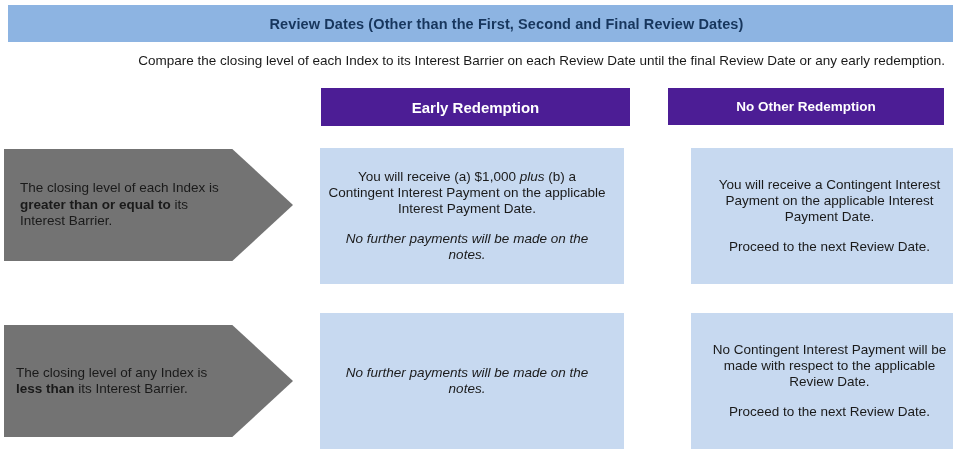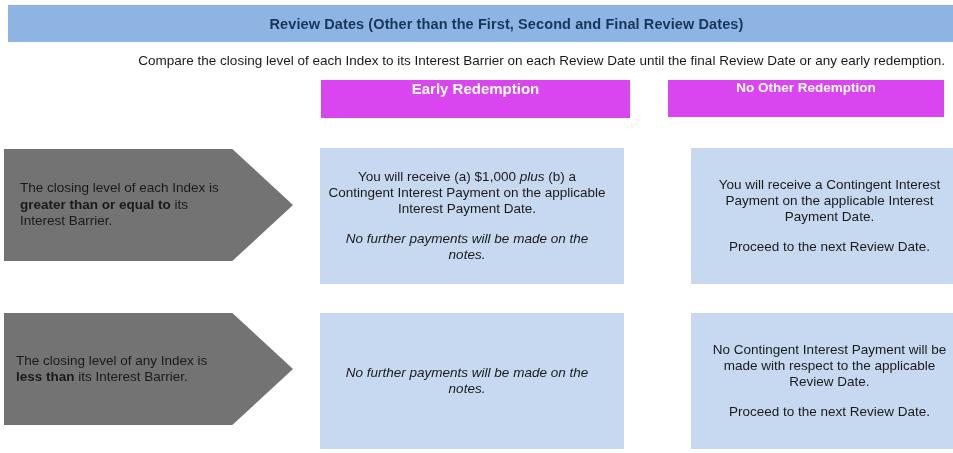--- a/index.html
+++ b/index.html
@@ -10,34 +10,34 @@
   .banner{
     position:absolute;left:8px;top:5px;width:939px;height:37px;
     background:#8DB4E2;display:flex;align-items:center;justify-content:center;
     font-size:14.5px;font-weight:bold;color:#17365D;letter-spacing:0.1px;padding-left:29px;
   }
   .intro{
     position:absolute;left:10px;top:53px;width:935px;
     font-size:13.5px;color:#1a1a1a;text-align:right;
   }
   .colhead{
-    position:absolute;top:80px;background:#d946ef;color:#ffffff;font-weight:bold;
-    display:flex;align-items:flex-start;justify-content:center;text-align:center;
+    position:absolute;top:88px;background:#4c1d95;color:#ffffff;font-weight:bold;
+    display:flex;align-items:center;justify-content:center;text-align:center;
   }
   .colhead.early{left:321px;width:309px;height:38px;font-size:15px;}
   .colhead.noearly{left:668px;width:276px;height:37px;font-size:13.5px;}
   .arrow{
     position:absolute;left:4px;width:289px;height:112px;background:#737373;
     clip-path:polygon(0% 0%,79% 0%,100% 50%,79% 100%,0% 100%);
     display:flex;flex-direction:column;justify-content:center;
     padding:0 72px 0 16px;box-sizing:border-box;
     font-size:13.5px;line-height:1.22;
   }
   .arrow.r1{top:149px;}
-  .arrow.r2{top:313px;padding-left:12px;}
+  .arrow.r2{top:325px;padding-left:12px;}
   .obox{
     position:absolute;background:#C7D9F0;box-sizing:border-box;
     display:flex;flex-direction:column;justify-content:center;text-align:center;
     font-size:13.5px;line-height:1.18;padding:8px 18px;
   }
   .obox.mid{left:320px;width:304px;padding-left:8px;}
   .obox.right{left:668px;width:277px;margin-left:23px;}
   .obox.row1{top:148px;height:136px;}
   .obox.row2{top:313px;height:136px;}
   .obox p{margin:0;}

